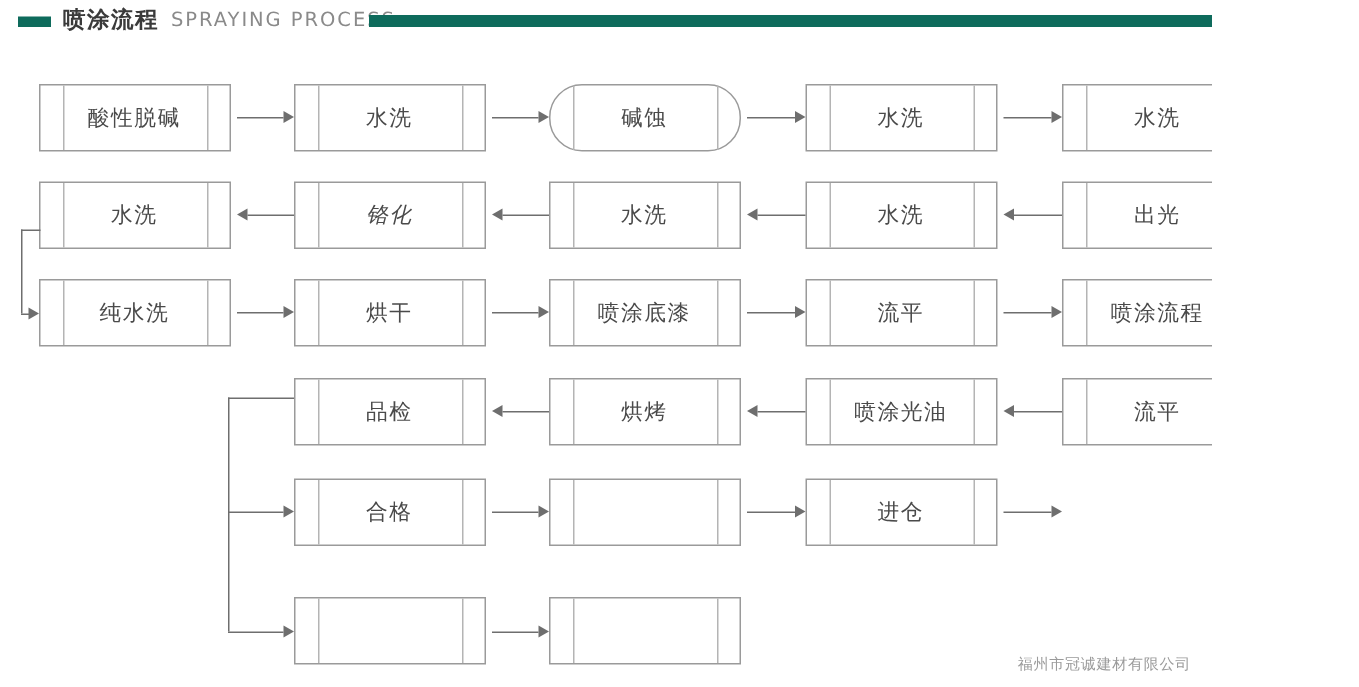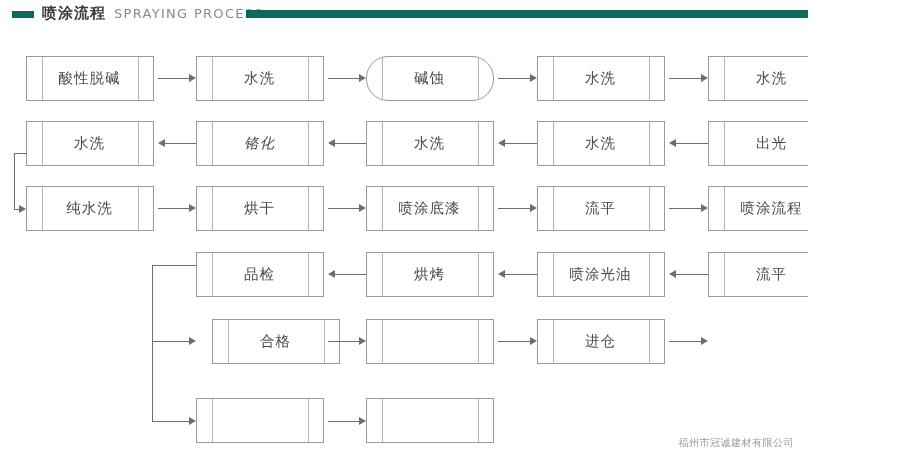--- a/index.html
+++ b/index.html
@@ -237,21 +237,21 @@
     <span class="divider-left"></span>
     <span class="divider-right"></span>
     <span class="node-label">喷涂光油</span>
   </div>
   <div class="node" style="left:708px; top:252px;">
     <span class="divider-left"></span>
     <span class="divider-right"></span>
     <span class="node-label">流平</span>
   </div>
 
-  <div class="node" style="left:212px; top:319px;">
+  <div class="node" style="left:196px; top:319px;">
     <span class="divider-left"></span>
     <span class="divider-right"></span>
     <span class="node-label">合格</span>
   </div>
   <div class="node" style="left:366px; top:319px;">
     <span class="divider-left"></span>
     <span class="divider-right"></span>
   </div>
   <div class="node" style="left:537px; top:319px;">
     <span class="divider-left"></span>

